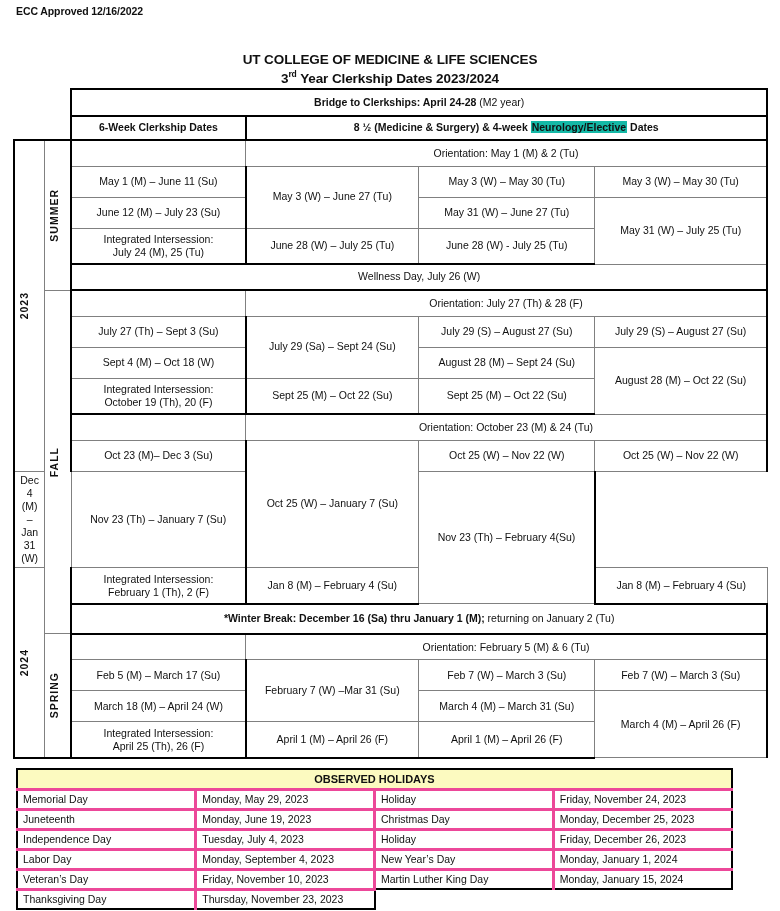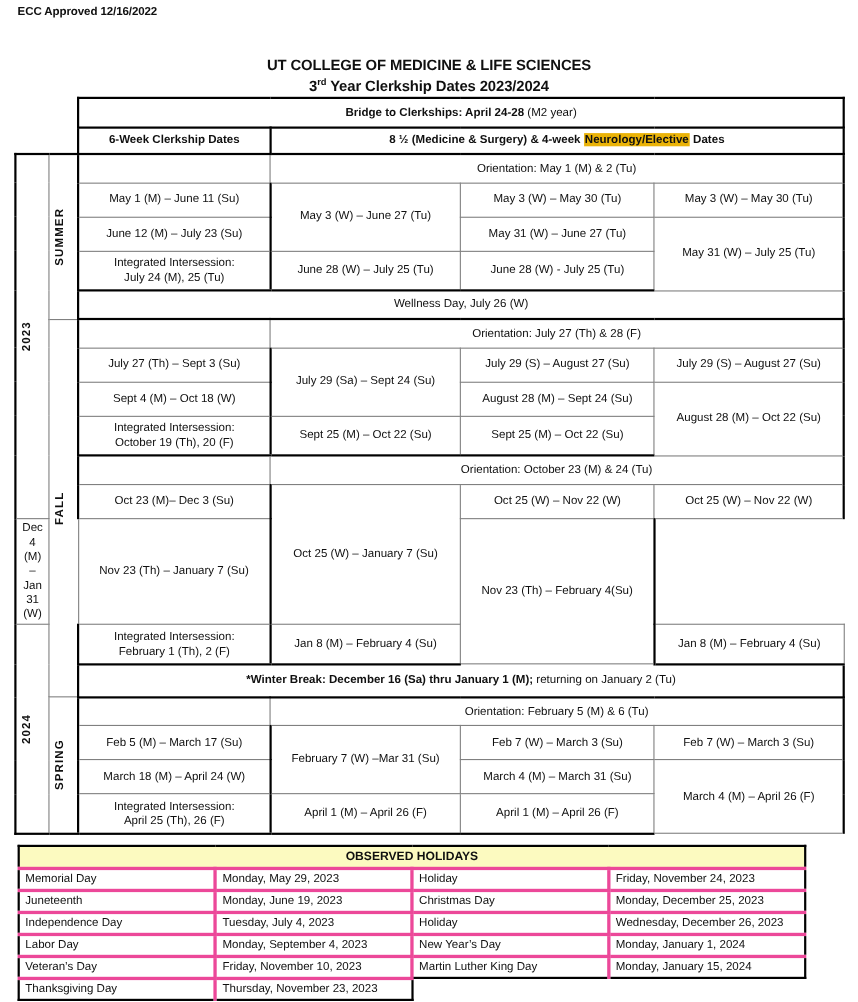--- a/index.html
+++ b/index.html
@@ -36,21 +36,21 @@
     font-size:10.5px;
     text-align:center;
     vertical-align:middle;
     padding:2px 3px;
     line-height:1.25;
     background:#ffffff;
   }
   .hdrfull { font-weight:bold; font-size:11.5px; height:27px; }
   .hdrfull .reg { font-weight:normal; }
   .colhdr { font-weight:bold; font-size:11px; height:24px; }
-  .hl { background:#eab308; padding:0 1px; }
+  .hl { background:#14b8a6; padding:0 1px; }
 
   
   .bt { border-top:2px solid #000 !important; }
   .bb { border-bottom:2px solid #000 !important; }
   .bl { border-left:2px solid #000 !important; }
   .br { border-right:2px solid #000 !important; }
 
   .yr {
     background:#fbe0d0;
     font-weight:bold; font-size:12px;
@@ -267,21 +267,21 @@
     <tr>
       <td class="nameA holleft">Juneteenth</td>
       <td class="dateA">Monday, June 19, 2023</td>
       <td class="nameB midsep">Christmas Day</td>
       <td class="dateB holright">Monday, December 25, 2023</td>
     </tr>
     <tr>
       <td class="nameA holleft">Independence Day</td>
       <td class="dateA">Tuesday, July 4, 2023</td>
       <td class="nameB midsep">Holiday</td>
-      <td class="dateB holright">Wednesday, December 26, 2023</td>
+      <td class="dateB holright">Friday, December 26, 2023</td>
     </tr>
     <tr>
       <td class="nameA holleft">Labor Day</td>
       <td class="dateA">Monday, September 4, 2023</td>
       <td class="nameB midsep">New Year’s Day</td>
       <td class="dateB holright">Monday, January 1, 2024</td>
     </tr>
     <tr>
       <td class="nameA holleft">Veteran’s Day</td>
       <td class="dateA">Friday, November 10, 2023</td>

